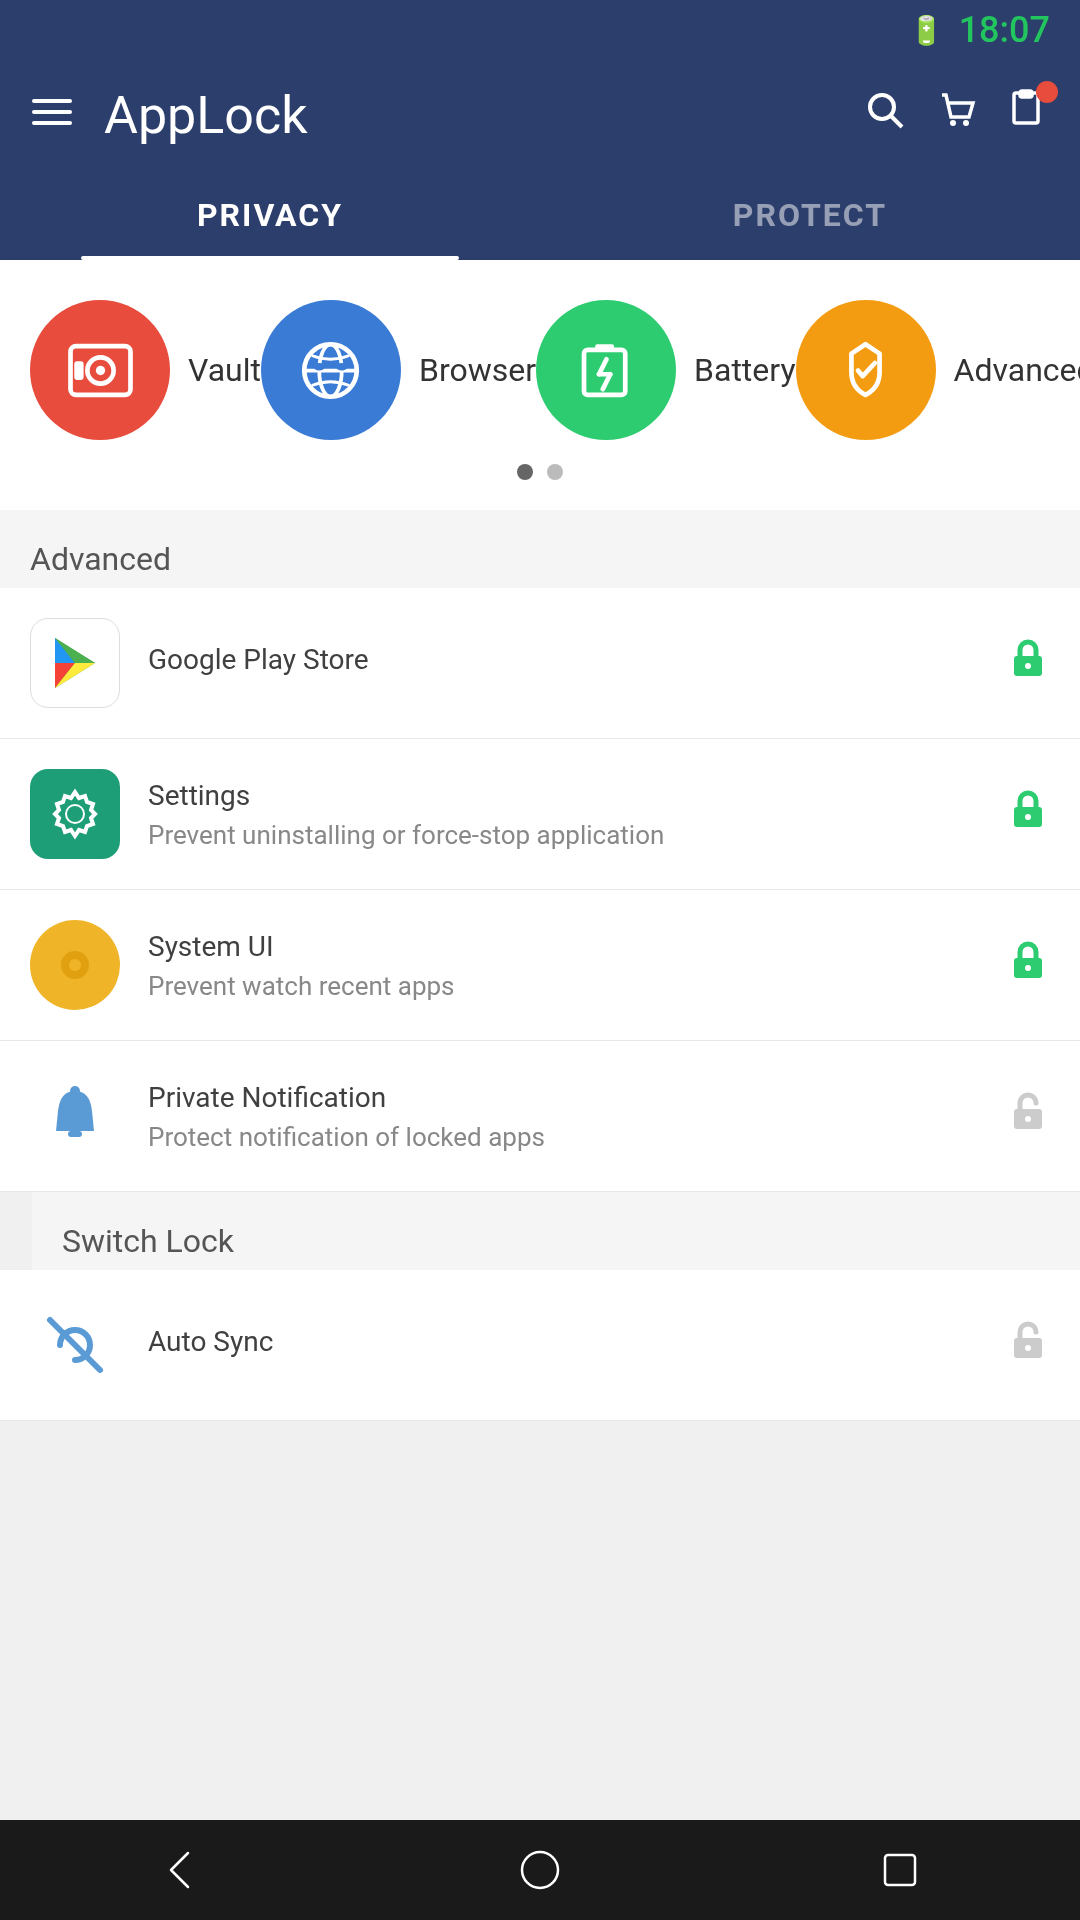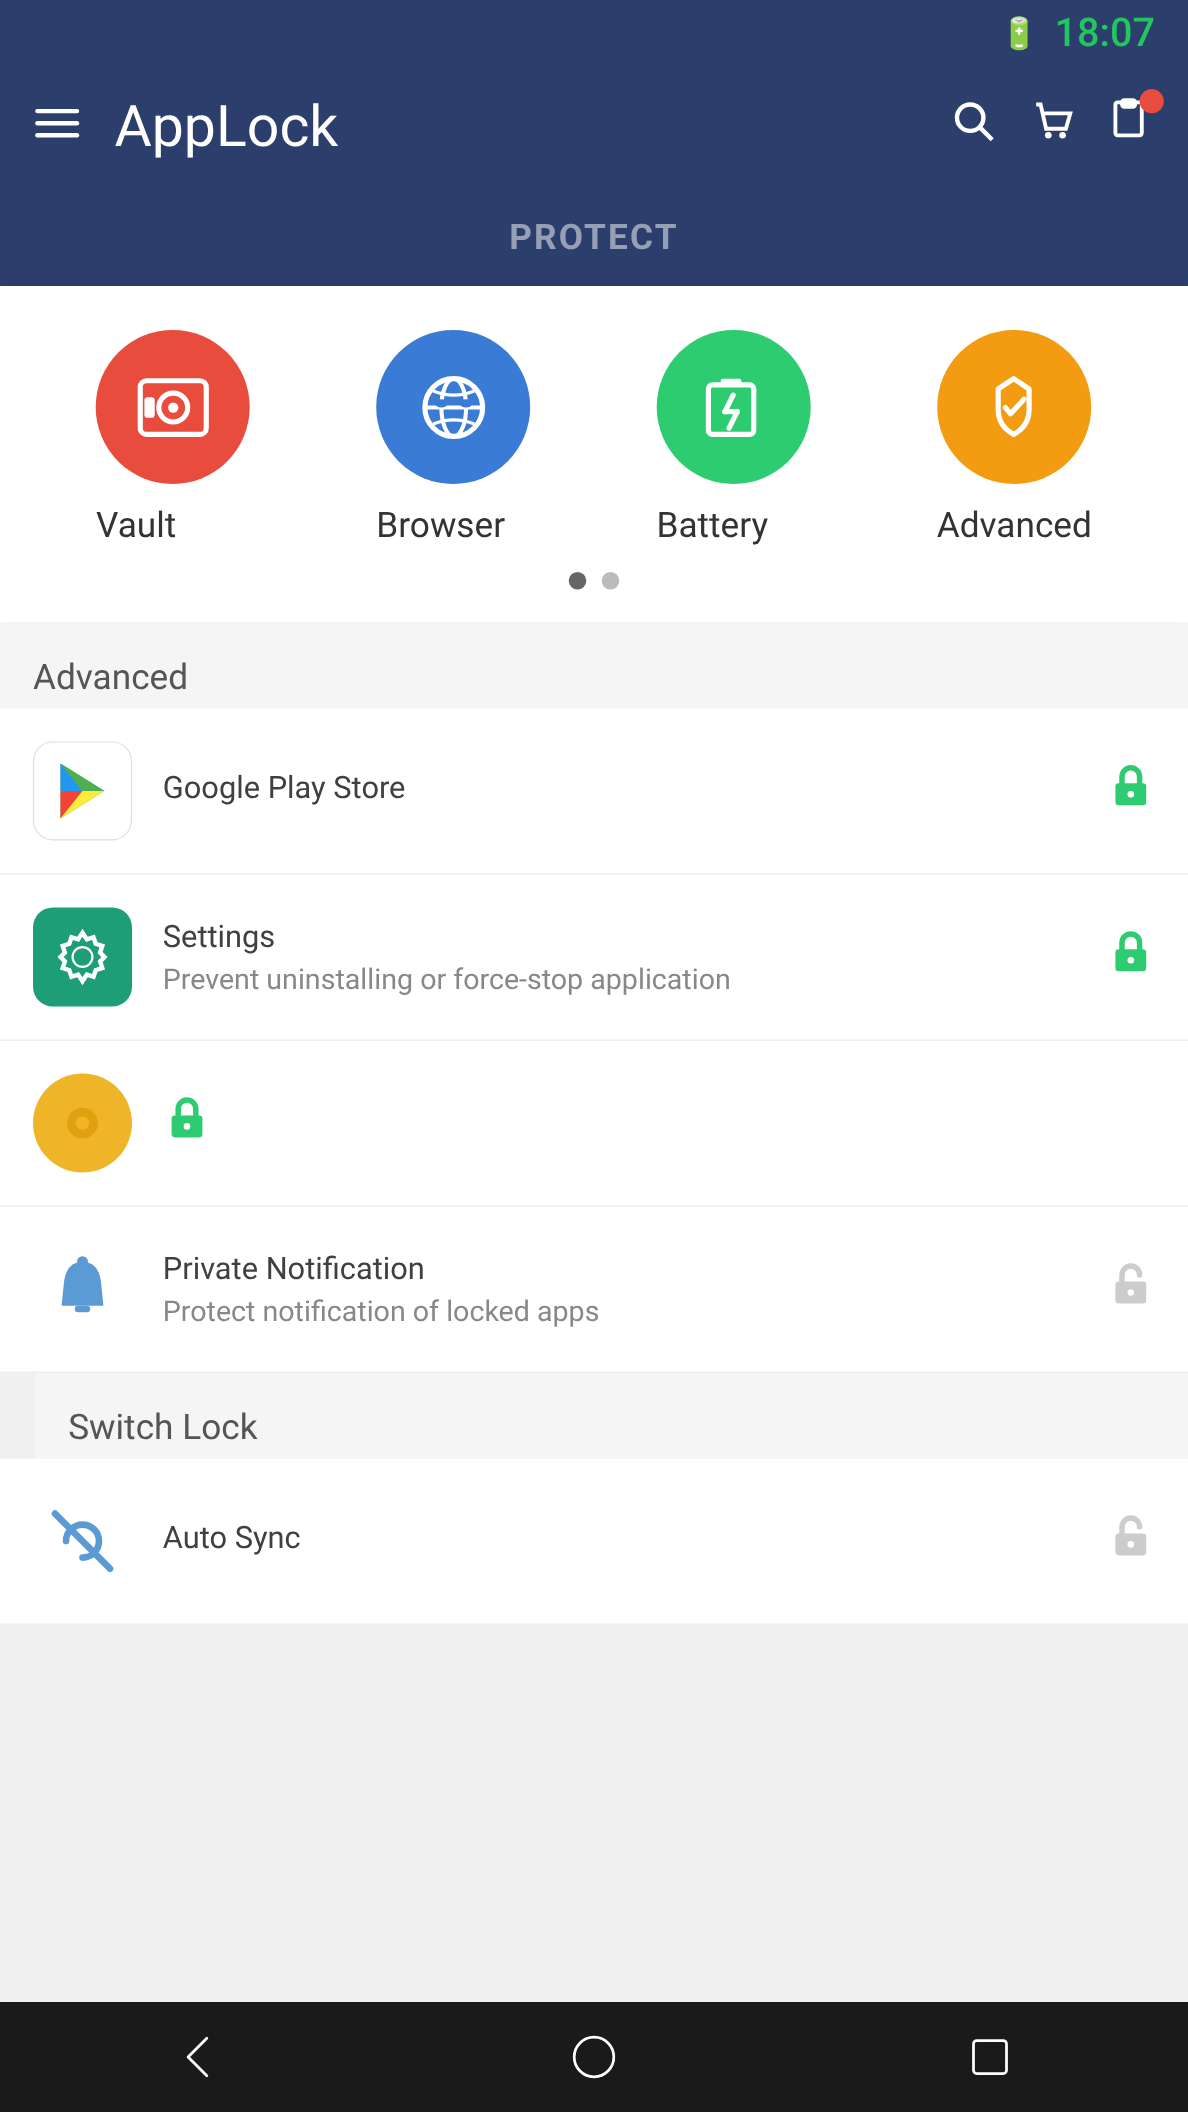--- a/index.html
+++ b/index.html
@@ -123,22 +123,22 @@
       padding: 40px 30px 30px;
       box-shadow: 0 2px 8px rgba(0,0,0,0.1);
     }
     .cards-row {
       display: flex;
       justify-content: space-around;
       align-items: center;
     }
     .feature-card {
       display: flex;
-      flex-direction: column;
-      align-items: flex-start;
+      flex-direction: row;
+      align-items: center;
       gap: 18px;
       cursor: pointer;
     }
     .card-icon {
       width: 140px;
       height: 140px;
       border-radius: 50%;
       display: flex;
       align-items: center;
       justify-content: center;
@@ -299,20 +299,23 @@
       <svg width="42" height="42" viewBox="0 0 42 42" fill="none" stroke="white" stroke-width="3.5">
         <rect x="6" y="4" width="24" height="30" rx="2"></rect>
         <rect x="12" y="2" width="12" height="6" rx="2" fill="white" stroke="white"></rect>
       </svg>
       <span class="notification-badge"></span>
     </span>
   </div>
 </div>
 
 <div class="tabs">
+  <div class="tab active">
+    <span class="tab-label">PRIVACY</span>
+  </div>
   <div class="tab inactive">
     <span class="tab-label">PROTECT</span>
   </div>
 </div>
 
 <div class="cards-container">
   <div class="cards-row">
 
     <div class="feature-card">
       <div class="card-icon vault">
@@ -421,20 +424,24 @@
   </div>
 
   <div class="list-item">
     <div class="list-item-icon systemui">
       <svg width="60" height="60" viewBox="0 0 60 60">
         <circle cx="30" cy="30" r="28" fill="#f0b429"></circle>
         <circle cx="30" cy="30" r="14" fill="#e0a010"></circle>
         <circle cx="30" cy="30" r="6" fill="#f0b429"></circle>
       </svg>
     </div>
+    <div class="list-item-text">
+      <div class="list-item-title">System UI</div>
+      <div class="list-item-subtitle">Prevent watch recent apps</div>
+    </div>
     <span class="lock-icon locked">
       <svg width="44" height="44" viewBox="0 0 44 44" fill="#2ecc71">
         <rect x="8" y="20" width="28" height="20" rx="3"></rect>
         <path d="M14 20 V14 a8 8 0 0 1 16 0 V20" fill="none" stroke="#2ecc71" stroke-width="5" stroke-linecap="round"></path>
         <circle cx="22" cy="30" r="3" fill="white"></circle>
       </svg>
     </span>
   </div>
 
   <div class="list-item">

